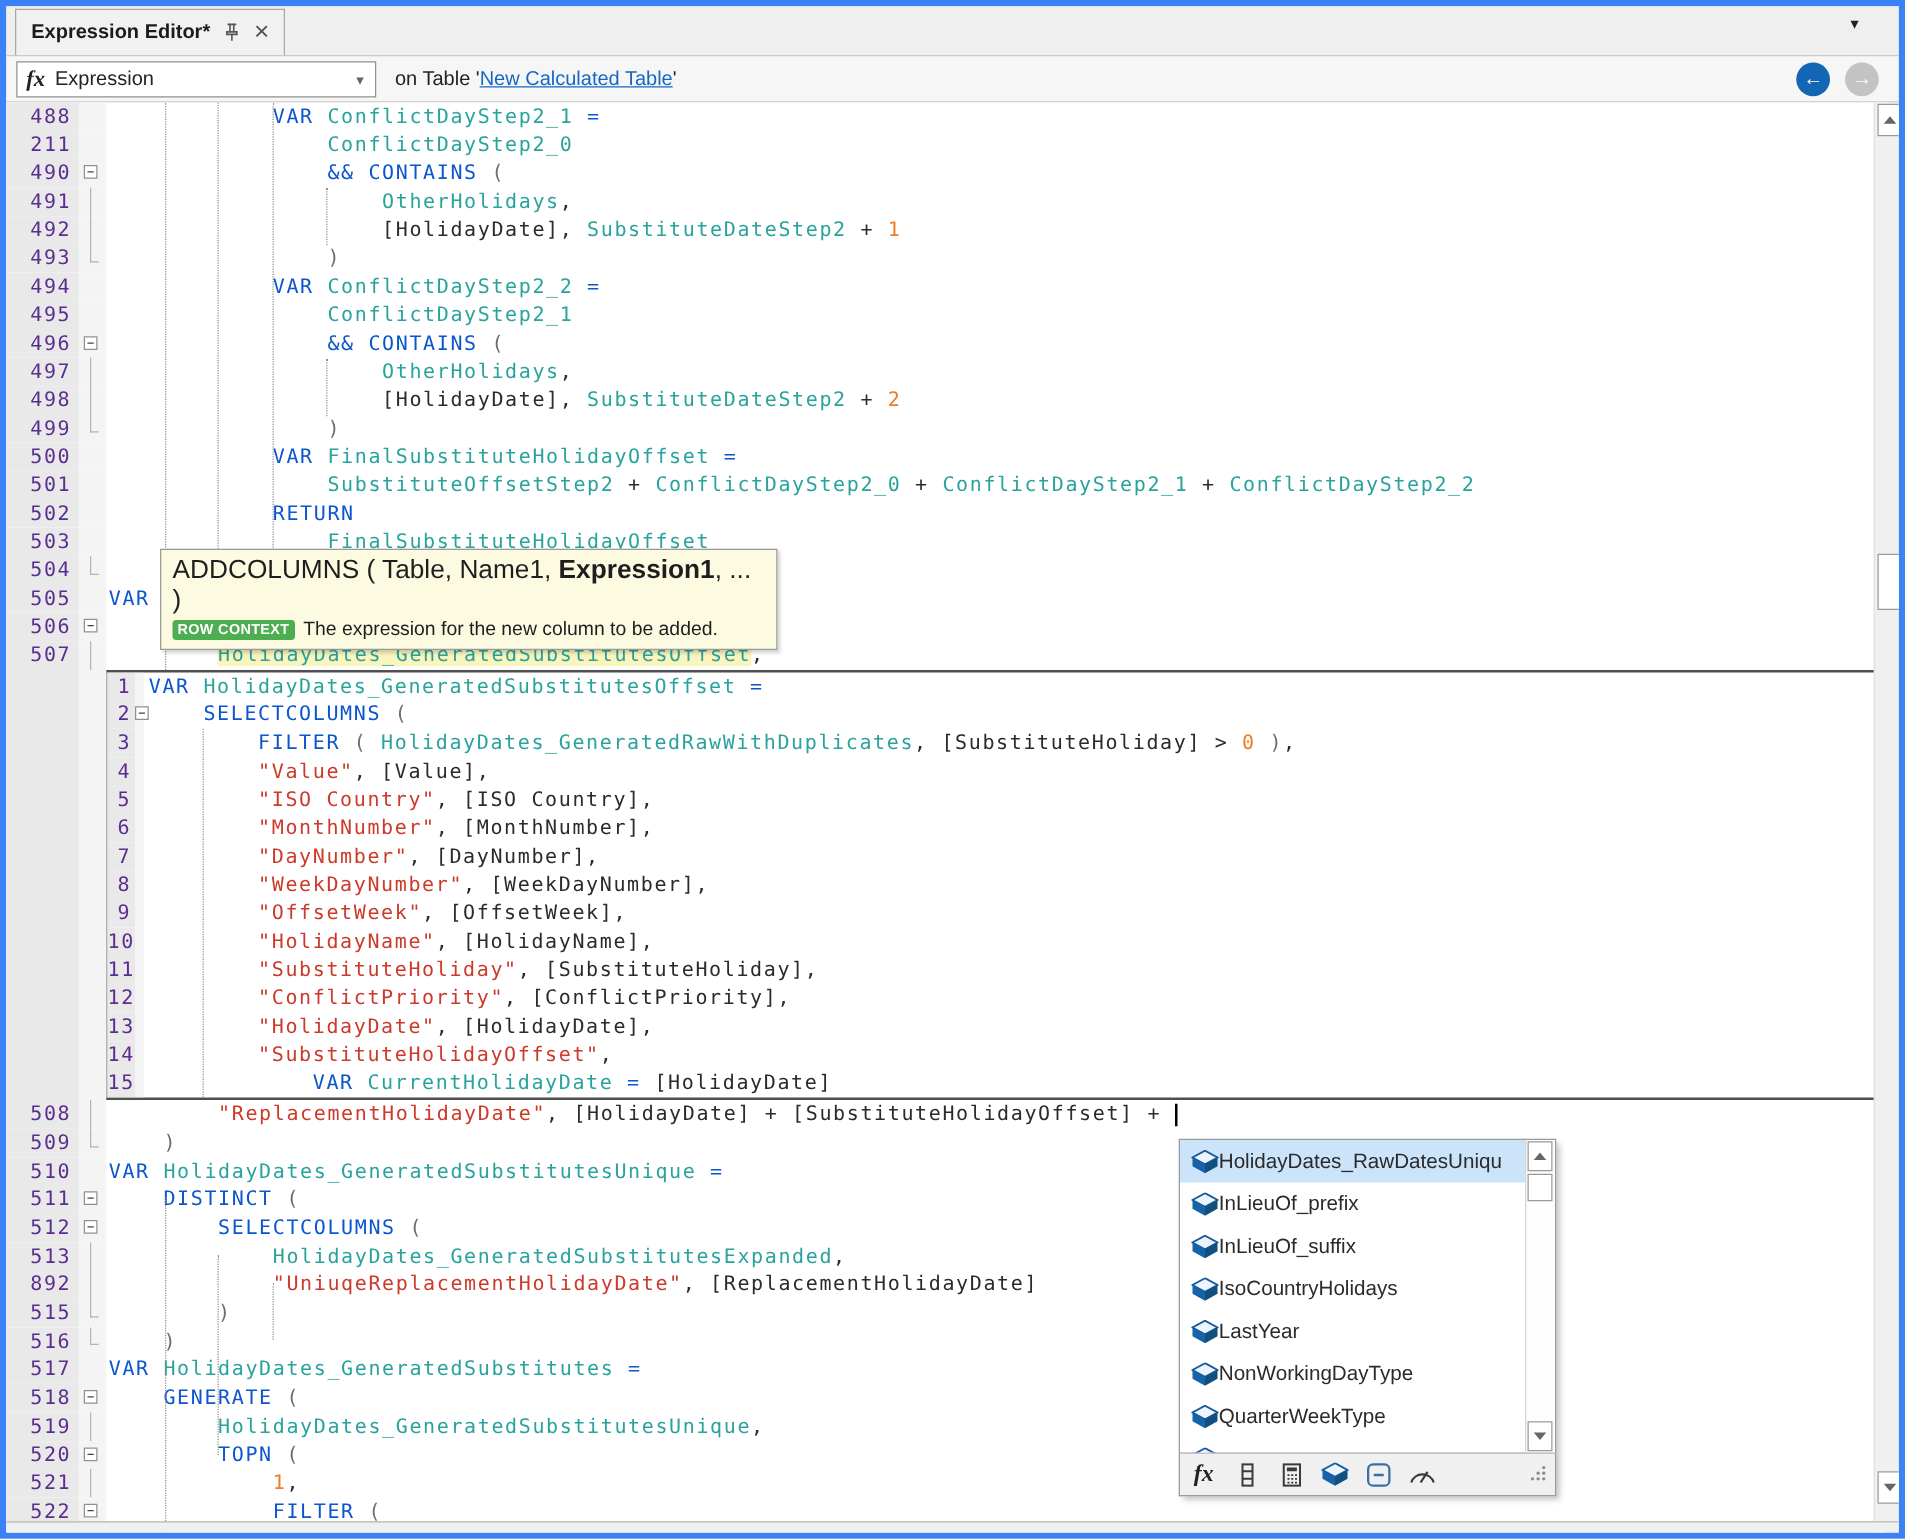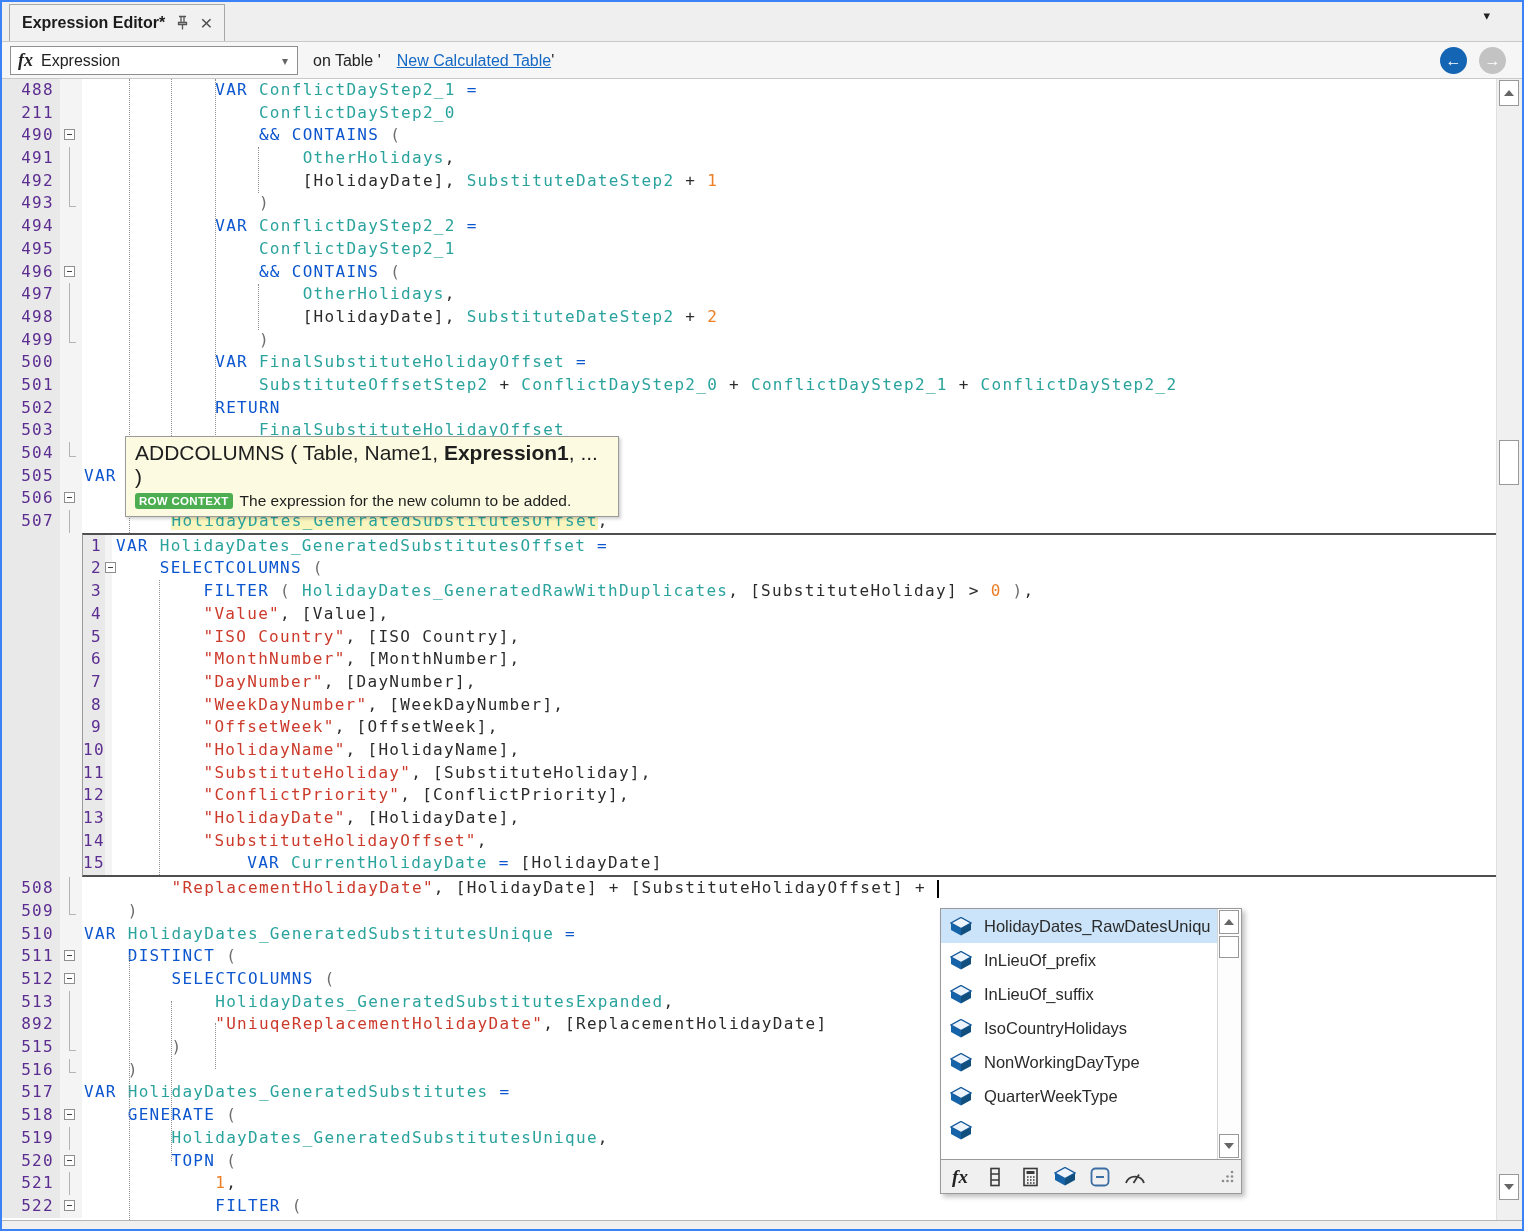--- a/index.html
+++ b/index.html
@@ -1,36 +1,36 @@
 <!DOCTYPE html>
 <html><head>
 <meta charset="utf-8">
 <style>
   html,body{margin:0;padding:0;background:#d8d8d8;font-family:"Liberation Sans","DejaVu Sans",sans-serif;}
   .win{position:relative;width:1524px;height:1231px;background:#f0f0f0;overflow:hidden;
-       border:2px solid #3b82f6;box-sizing:border-box;}
+       border:5px solid #3b82f6;box-sizing:border-box;}
   
   .titlebar{position:absolute;left:0;top:0;width:100%;height:39px;background:#efefef;}
   .tab{position:absolute;left:7px;top:2px;height:37px;display:flex;align-items:center;gap:10px;
        padding:0 12px;background:#f1f1f1;border:1px solid #a8a8a8;border-bottom:none;box-sizing:border-box;}
   .tab-title{font-weight:bold;font-size:16px;color:#1b1b1b;}
   .tab .icn{color:#5a5a5a;cursor:pointer;display:flex;align-items:center;}
   .tab .close-x{font-size:21px;line-height:16px;color:#4f4f4f;}
   .win-caret{position:absolute;right:32px;top:6px;color:#222;font-size:13px;cursor:pointer;}
   
   .toolbar{position:absolute;left:0;top:39px;width:100%;height:38px;background:#f6f6f6;
            border-top:1px solid #c9c9c9;border-bottom:1px solid #c9c9c9;box-sizing:border-box;}
   .combo{position:absolute;left:8px;top:4px;width:288px;height:29px;background:#fff;border:1px solid #8f8f8f;
          box-sizing:border-box;display:flex;align-items:center;cursor:pointer;}
   .combo .fxg{font-family:"Liberation Serif","DejaVu Serif",serif;font-style:italic;font-weight:bold;
               font-size:18px;color:#222;margin:0 8px 0 7px;}
   .combo .val{font-size:16px;color:#222;flex:1;}
   .combo .car{color:#666;font-size:12px;margin-right:9px;}
   .ontable{position:absolute;left:311px;top:0;height:38px;display:flex;align-items:center;font-size:16px;color:#222;}
-  .ontable a{color:#1368c4;text-decoration:underline;cursor:pointer;margin-left:16px;}
+  .ontable a{color:#1368c4;text-decoration:underline;cursor:pointer;}
   .nav{position:absolute;right:16px;top:5px;display:flex;gap:12px;}
   .navbtn{width:27px;height:27px;border-radius:50%;display:flex;align-items:center;justify-content:center;
           color:#fff;font-size:16px;font-weight:bold;cursor:pointer;}
   .navbtn.back{background:#1565b5;}
   .navbtn.fwd{background:#c3c3c3;}
   
   .editor{position:absolute;left:0;top:77px;width:1502px;height:1145px;background:#fff;overflow:hidden;}
   .row{display:flex;height:22.7px;line-height:22.7px;}
   .num{width:58px;background:#e9e9e9;color:#5c2d91;text-align:right;padding-right:6px;box-sizing:border-box;
        font-family:"DejaVu Sans Mono","Liberation Mono",monospace;font-size:16px;letter-spacing:1.3px;flex:none;}
@@ -70,21 +70,21 @@
   .vscroll{position:absolute;left:1494px;top:77px;width:24px;height:1145px;background:#f0f0f0;
            border-left:1px solid #e0e0e0;box-sizing:border-box;}
   .sc-btn{position:absolute;left:2px;width:20px;height:26px;background:#fff;border:1px solid #999;
           box-sizing:border-box;display:flex;align-items:center;justify-content:center;cursor:pointer;}
   .sc-thumb{position:absolute;left:2px;width:20px;background:#fff;border:1px solid #999;box-sizing:border-box;cursor:grab;}
   .tri-up{width:0;height:0;border-left:5px solid transparent;border-right:5px solid transparent;border-bottom:6px solid #666;}
   .tri-dn{width:0;height:0;border-left:5px solid transparent;border-right:5px solid transparent;border-top:6px solid #666;}
   
   .ac{position:absolute;left:938px;top:829px;width:302px;box-shadow:3px 3px 5px rgba(0,0,0,.25);}
   .ac-list{position:relative;height:252px;background:#fff;border:1px solid #9a9a9a;box-sizing:border-box;overflow:hidden;}
-  .ac-item{height:34px;display:flex;align-items:center;gap:12px;padding-left:9px;font-size:16.5px;color:#2b2b2b;cursor:pointer;}
+  .ac-item{height:34px;display:flex;align-items:center;gap:0;padding-left:9px;font-size:16.5px;color:#2b2b2b;cursor:pointer;}
   .ac-item.sel{background:#cbe4f9;}
   .ac-item svg{flex:none;}
   .ac-sb{position:absolute;right:0;top:0;width:23px;height:100%;background:#fdfdfd;border-left:1px solid #d5d5d5;}
   .ac-sb .sc-btn{left:1px;width:20px;height:24px;}
   .ac-tb{height:34px;background:#f0f0f0;border:1px solid #9a9a9a;border-top:none;box-sizing:border-box;
          display:flex;align-items:center;gap:13px;padding:0 8px;position:relative;}
   .ac-tb .tbtn{display:flex;align-items:center;justify-content:center;width:22px;height:24px;cursor:pointer;}
   .ac-tb .fxg{font-family:"Liberation Serif","DejaVu Serif",serif;font-style:italic;font-weight:bold;font-size:19px;color:#222;}
   .grip{position:absolute;right:6px;bottom:5px;}
   .botstrip{position:absolute;left:0;bottom:0;width:100%;height:8px;background:#f0f0f0;border-top:1px solid #b5b5b5;}
@@ -435,20 +435,28 @@
               </svg>
               <span>InLieuOf_suffix</span>
             </div>
             <div class="ac-item">
               <svg width="22" height="19" viewBox="0 0 22 19">
                 <polygon points="11,0.5 21,6 11,11.5 1,6" fill="#eef4fb" stroke="#155a9c" stroke-width="1.4"></polygon>
                 <polygon points="1,6 11,11.5 11,18.5 1,13" fill="#1563a8"></polygon>
                 <polygon points="21,6 11,11.5 11,18.5 21,13" fill="#11507e"></polygon>
               </svg>
               <span>IsoCountryHolidays</span>
+            </div>
+            <div class="ac-item">
+              <svg width="22" height="19" viewBox="0 0 22 19">
+                <polygon points="11,0.5 21,6 11,11.5 1,6" fill="#eef4fb" stroke="#155a9c" stroke-width="1.4"></polygon>
+                <polygon points="1,6 11,11.5 11,18.5 1,13" fill="#1563a8"></polygon>
+                <polygon points="21,6 11,11.5 11,18.5 21,13" fill="#11507e"></polygon>
+              </svg>
+              <span>LastYear</span>
             </div>
             <div class="ac-item">
               <svg width="22" height="19" viewBox="0 0 22 19">
                 <polygon points="11,0.5 21,6 11,11.5 1,6" fill="#eef4fb" stroke="#155a9c" stroke-width="1.4"></polygon>
                 <polygon points="1,6 11,11.5 11,18.5 1,13" fill="#1563a8"></polygon>
                 <polygon points="21,6 11,11.5 11,18.5 21,13" fill="#11507e"></polygon>
               </svg>
               <span>NonWorkingDayType</span>
             </div>
             <div class="ac-item">

